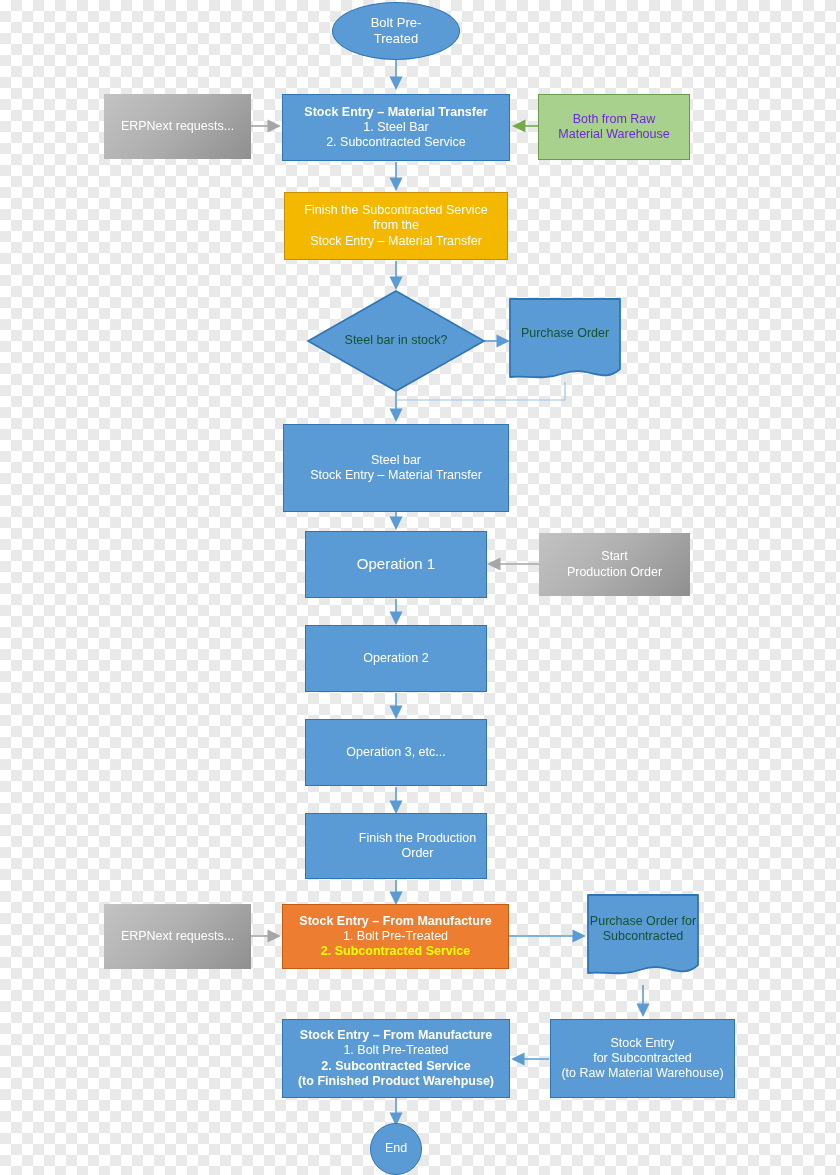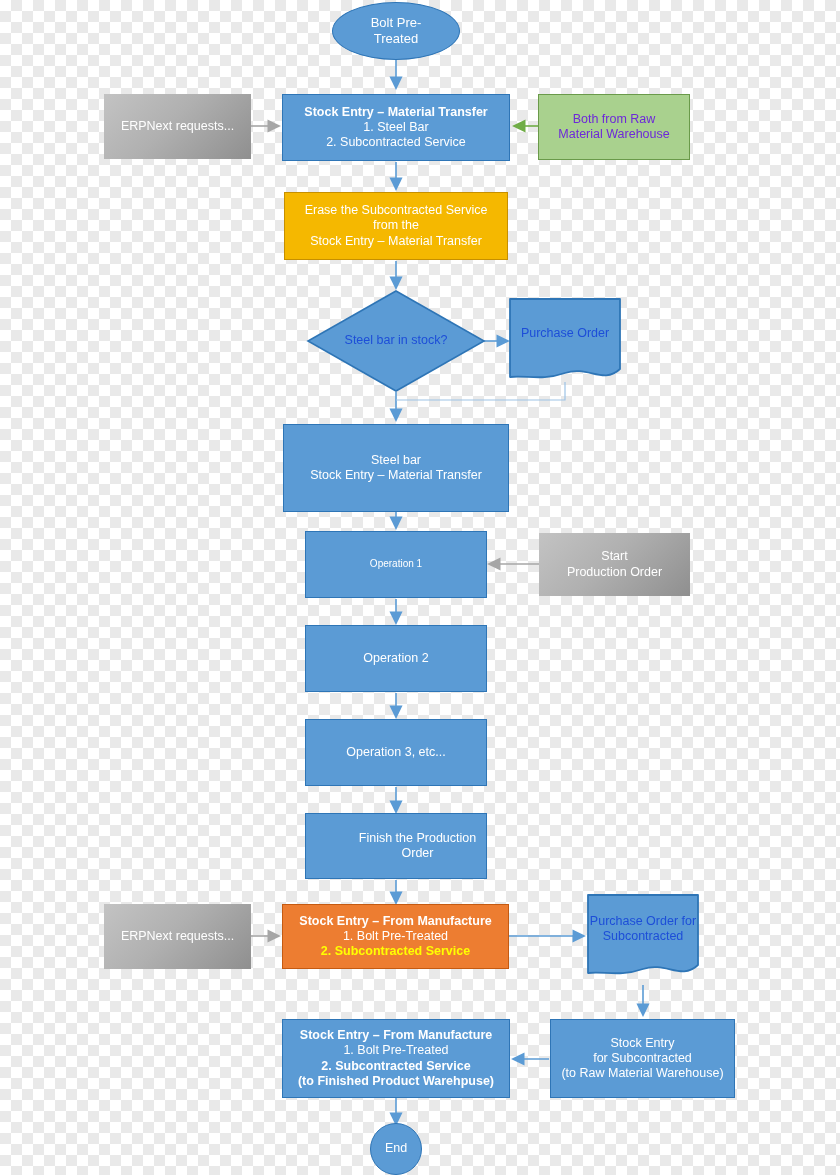--- a/index.html
+++ b/index.html
@@ -66,21 +66,21 @@
     border-radius: 50%;
   }
   .svgnode { position: absolute; }
   .svgnode .lbl {
     position: absolute;
     inset: 0;
     display: flex;
     align-items: center;
     justify-content: center;
     text-align: center;
-    color: #1d4ed8;
+    color: #14532d;
     line-height: 1.22;
     pointer-events: none;
   }
   .conn { position: absolute; left: 0; top: 0; width: 840px; height: 1175px; pointer-events: none; }
 </style>
 </head>
 <body>
 
 <div id="canvas">
 
@@ -168,21 +168,21 @@
 
   <div class="node green" style="left:538px; top:94px; width:152px; height:66px; font-size:12.5px;">
     <span class="lines">
       <span class="ln">Both from Raw</span>
       <span class="ln">Material Warehouse</span>
     </span>
   </div>
 
   <div class="node orange" style="left:284px; top:192px; width:224px; height:68px; font-size:12.5px;">
     <span class="lines">
-      <span class="ln">Erase the Subcontracted Service</span>
+      <span class="ln">Finish the Subcontracted Service</span>
       <span class="ln">from the</span>
       <span class="ln">Stock Entry – Material Transfer</span>
     </span>
   </div>
 
   <div class="svgnode" style="left:306px; top:289px; width:180px; height:104px;">
     <svg width="180" height="104" viewBox="0 0 180 104">
       <polygon points="90,2 178,52 90,102 2,52" fill="#5b9bd5" stroke="#2e75b6" stroke-width="1.6"></polygon>
     </svg>
     <div class="lbl" style="font-size:12.5px;">
@@ -204,21 +204,21 @@
     </div>
   </div>
 
   <div class="node proc" style="left:283px; top:424px; width:226px; height:88px; font-size:12.5px;">
     <span class="lines">
       <span class="ln">Steel bar</span>
       <span class="ln">Stock Entry – Material Transfer</span>
     </span>
   </div>
 
-  <div class="node proc" style="left:305px; top:531px; width:182px; height:67px; font-size:10px;text-align:center;">
+  <div class="node proc" style="left:305px; top:531px; width:182px; height:67px; font-size:15px;text-align:center;">
     <span class="lines">
       <span class="ln">Operation 1</span>
     </span>
   </div>
 
   <div class="node grey" style="left:539px; top:533px; width:151px; height:63px; font-size:12.5px;justify-content:flex-end;">
     <span class="lines">
       <span class="ln">Start</span>
       <span class="ln">Production Order</span>
     </span>

